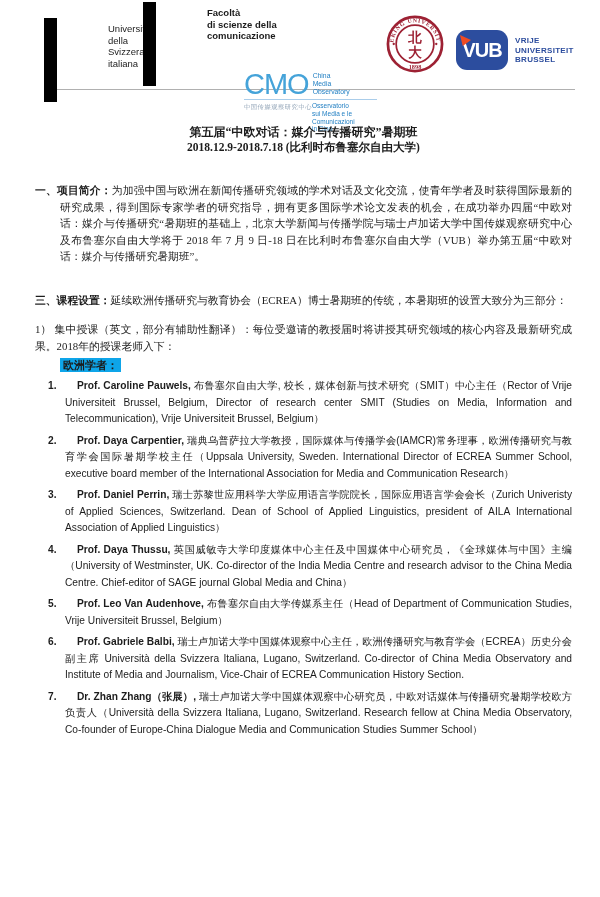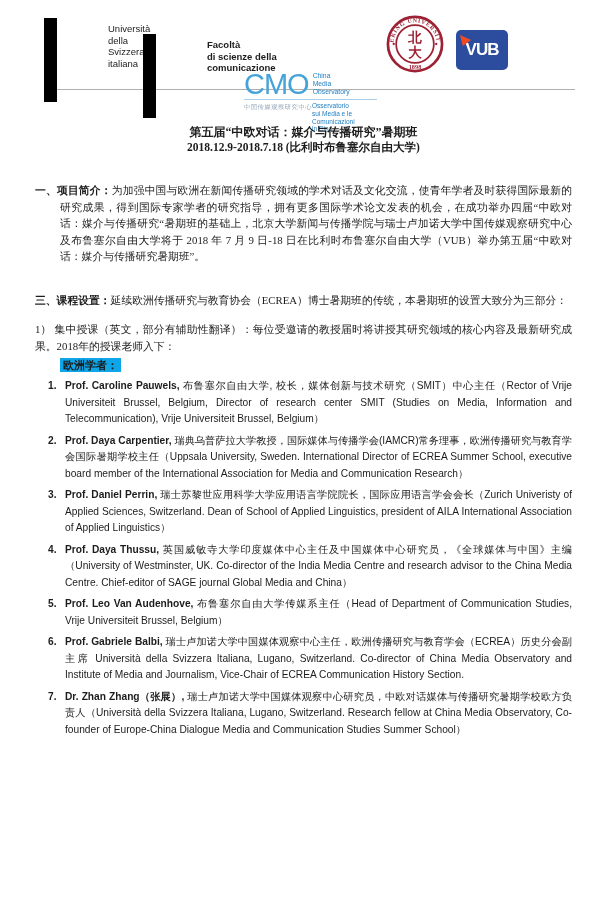--- a/index.html
+++ b/index.html
@@ -7,43 +7,43 @@
   .page {
     position:relative; width:600px; height:897px; background:#ffffff;
     font-family:"Liberation Serif", serif; color:#1c1c1c; overflow:hidden;
   }
 
   
   .header { position:absolute; top:0; left:0; width:600px; height:110px; }
   .header-rule { position:absolute; top:89px; left:57px; width:518px; height:1px; background:#b0b0b0; }
 
   .usi-block { position:absolute; left:44px; top:18px; display:flex; }
-  .fac-block { position:absolute; left:143px; top:34px; display:flex; }
+  .fac-block { position:absolute; left:143px; top:2px; display:flex; }
   .logo-bar { width:13px; height:84px; background:#000; flex:none; }
   .usi-text, .fac-text {
     font-family:"Liberation Sans", sans-serif; font-size:9.5px; line-height:11.5px;
     color:#1c1c1c; padding:5px 0 0 7px; white-space:nowrap;margin-left:44px;
   }
   .fac-text { font-weight:bold; }
 
   .cmo { position:absolute; left:244px; top:23px; width:133px; font-family:"Liberation Sans", sans-serif;margin-top:48px; }
   .cmo-top { display:flex; align-items:flex-start; }
   .cmo-acronym { font-size:29px; line-height:26px; color:#45a3d9; letter-spacing:-1px; font-weight:400; }
   .cmo-en { font-size:6.8px; line-height:8px; color:#1f7ec2; margin-left:4px; padding-top:1px; }
   .cmo-divider { height:1px; background:#aacdea; margin:2px 0 2px 0; }
   .cmo-bottom { display:flex; }
   .cmo-cn { font-size:6.3px; color:#93a5b8; width:68px; flex:none; letter-spacing:0.5px; padding-top:1px; }
   .cmo-it { font-size:6.5px; line-height:7.8px; color:#1f7ec2; }
 
   .pku { position:absolute; left:386px; top:15px; width:58px; height:58px; }
 
   .vub { position:absolute; left:456px; top:30px; display:flex; }
   .vub-badge {
-    position:relative; width:52px; height:40px; background:#2c4d9e; border-radius:5px;
-    color:#fff; font-family:"Liberation Sans", sans-serif; font-weight:bold; font-size:17px;
+    position:relative; width:52px; height:40px; background:#2c4d9e; border-radius:11px;
+    color:#fff; font-family:"Liberation Sans", sans-serif; font-weight:bold; font-size:20px;
     display:flex; align-items:center; justify-content:center; letter-spacing:-1px; flex:none;
   }
   .vub-flame {
     position:absolute; left:4px; top:5px; width:11px; height:11px; background:#ef4b23;
     clip-path:polygon(0 0, 100% 45%, 25% 100%);
   }
   .vub-text {
     font-family:"Liberation Sans", sans-serif; font-size:8px; line-height:9.5px;
     color:#2c4d9e; padding:6px 0 0 7px; letter-spacing:0.3px; font-weight:bold;
   }
@@ -60,21 +60,21 @@
   .sec .sec-num, .sec .sec-label { font-weight:bold; }
 
   .para { margin-top:13px; font-size:10.8px; line-height:16.5px; text-align:justify; }
 
   .group-label { margin:4px 0 2px 25px; font-size:11px; line-height:15px; }
   .group-label span { background:#0ea5e9; font-weight:bold; padding:1px 3px; }
 
   .lect { display:flex; margin-top:5px; font-size:10.2px; line-height:16.5px; margin-left:13px; }
   .lect-num { width:17px; flex:none; font-weight:bold; font-family:"Liberation Sans", sans-serif; }
   .lect-txt { flex:1; text-align:justify; font-family:"Liberation Sans", sans-serif; }
-  .lect-txt b { font-weight:bold; }
+  .lect-txt b { font-weight:bold;margin-left:12px; }
 </style>
 </head>
 <body>
 
 <div class="page">
 
   <div class="header">
     <div class="header-rule"></div>
 
     <div class="usi-block">
@@ -129,20 +129,25 @@
       <circle cx="52" cy="30" r="1.2" fill="#9d2133"></circle>
       <text x="30" y="28" font-size="14" font-weight="bold" fill="#9d2133" text-anchor="middle" font-family="serif">北</text>
       <text x="30" y="43" font-size="14" font-weight="bold" fill="#9d2133" text-anchor="middle" font-family="serif">大</text>
     </svg>
 
     <div class="vub">
       <div class="vub-badge">
         <span class="vub-flame"></span>
         <span>VUB</span>
       </div>
+      <div class="vub-text">
+        <div>VRIJE</div>
+        <div>UNIVERSITEIT</div>
+        <div>BRUSSEL</div>
+      </div>
     </div>
   </div>
 
   <div class="content">
 
     <div class="doc-title">第五届“中欧对话：媒介与传播研究”暑期班</div>
     <div class="doc-subtitle">2018.12.9-2018.7.18 (比利时布鲁塞尔自由大学)</div>
 
     <p class="sec"><span class="sec-num">一、</span><span class="sec-label">项目简介：</span><span>为加强中国与欧洲在新闻传播研究领域的学术对话及文化交流，使青年学者及时获得国际最新的研究成果，得到国际专家学者的研究指导，拥有更多国际学术论文发表的机会，在成功举办四届“中欧对话：媒介与传播研究“暑期班的基础上，北京大学新闻与传播学院与瑞士卢加诺大学中国传媒观察研究中心及布鲁塞尔自由大学将于 2018 年 7 月 9 日-18 日在比利时布鲁塞尔自由大学（VUB）举办第五届“中欧对话：媒介与传播研究暑期班”。</span></p>
 

